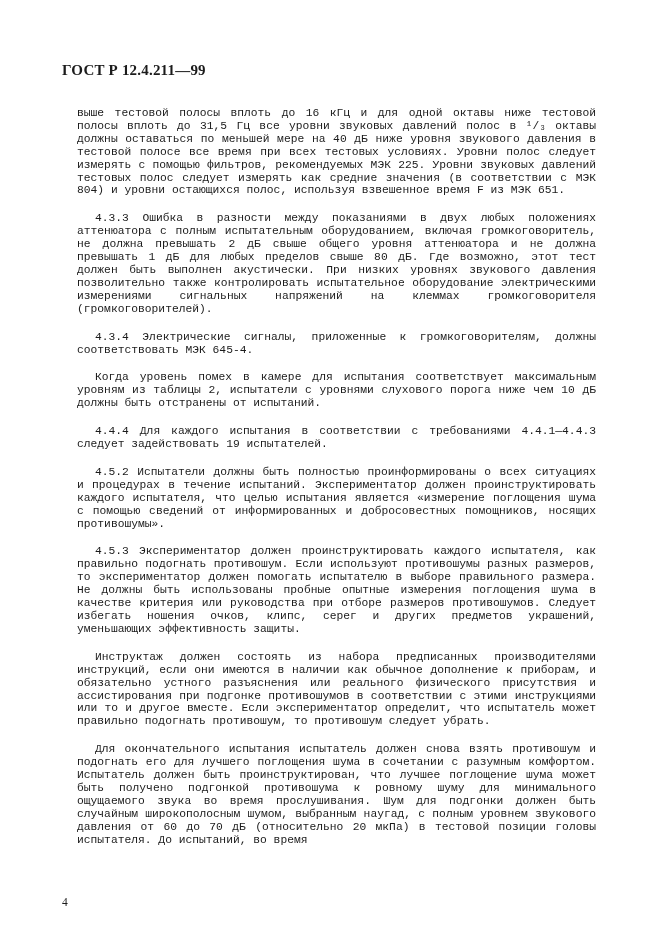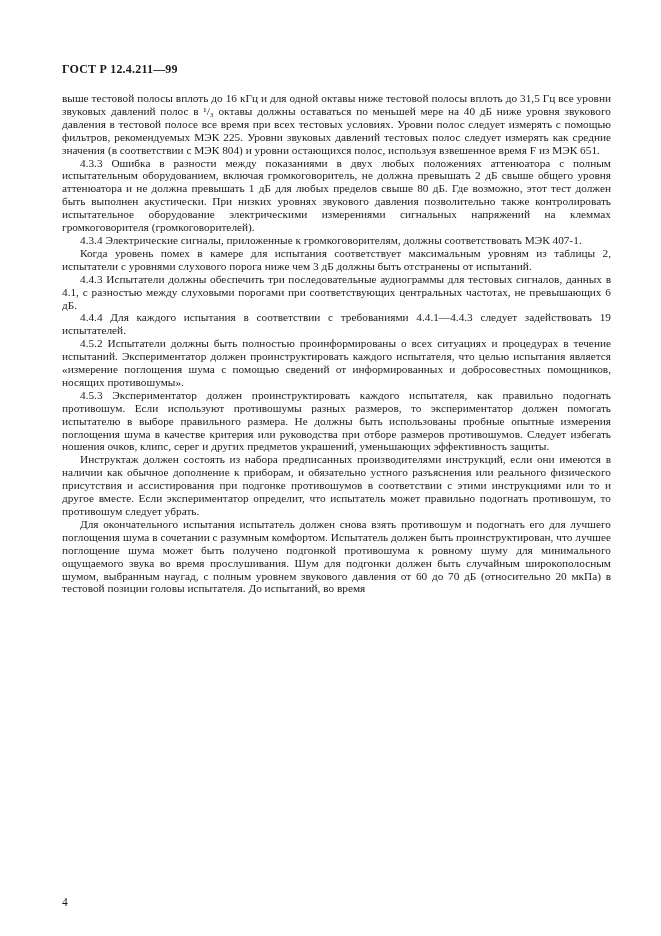--- a/index.html
+++ b/index.html
@@ -13,36 +13,37 @@
     height: 936px;
     background: #ffffff;
     font-family: "Liberation Serif", serif;
     color: #1b1b1b;
     overflow: hidden;
   }
   .doc-header {
     position: absolute;
     left: 62px;
     top: 62px;
-    font-size: 12px;
+    font-size: 15px;
     font-weight: bold;
     letter-spacing: 0.2px;
   }
   .doc-body {
     position: absolute;
     left: 62px;
     top: 92px;
     width: 549px;
     font-size: 11.3px;
     line-height: 12.9px;
     text-align: justify;
   }
   .para {
-    margin: 0;
+    margin: 15px;
     text-indent: 18px;
+    font-family: Liberation Mono, monospace;
   }
   .para.no-indent {
     text-indent: 0;
   }
   .para.bold {
     font-weight: bold;
   }
   .page-number {
     position: absolute;
     left: 62px;
@@ -52,23 +53,22 @@
 </style>
 </head>
 <body>
 
 <div class="page">
   <div class="doc-header">ГОСТ Р 12.4.211—99</div>
 
   <div class="doc-body">
       <p class="para no-indent">выше тестовой полосы вплоть до 16 кГц и для одной октавы ниже тестовой полосы вплоть до 31,5 Гц все уровни звуковых давлений полос в ¹/₃ октавы должны оставаться по меньшей мере на 40 дБ ниже уровня звукового давления в тестовой полосе все время при всех тестовых условиях. Уровни полос следует измерять с помощью фильтров, рекомендуемых МЭК 225. Уровни звуковых давлений тестовых полос следует измерять как средние значения (в соответствии с МЭК 804) и уровни остающихся полос, используя взвешенное время F из МЭК 651.</p>
       <p class="para">4.3.3 Ошибка в разности между показаниями в двух любых положениях аттенюатора с полным испытательным оборудованием, включая громкоговоритель, не должна превышать 2 дБ свыше общего уровня аттенюатора и не должна превышать 1 дБ для любых пределов свыше 80 дБ. Где возможно, этот тест должен быть выполнен акустически. При низких уровнях звукового давления позволительно также контролировать испытательное оборудование электрическими измерениями сигнальных напряжений на клеммах громкоговорителя (громкоговорителей).</p>
-      <p class="para">4.3.4 Электрические сигналы, приложенные к громкоговорителям, должны соответствовать МЭК 407-1.</p>
-      <p class="para">Когда уровень помех в камере для испытания соответствует максимальным уровням из таблицы 2, испытатели с уровнями слухового порога ниже чем 3 дБ должны быть отстранены от испытаний.</p>
-      <p class="para">4.4.3 Испытатели должны обеспечить три последовательные аудиограммы для тестовых сигналов, данных в 4.1, с разностью между слуховыми порогами при соответствующих центральных частотах, не превышающих 6 дБ.</p>
+      <p class="para">4.3.4 Электрические сигналы, приложенные к громкоговорителям, должны соответствовать МЭК 645-4.</p>
+      <p class="para">Когда уровень помех в камере для испытания соответствует максимальным уровням из таблицы 2, испытатели с уровнями слухового порога ниже чем 10 дБ должны быть отстранены от испытаний.</p>
       <p class="para">4.4.4 Для каждого испытания в соответствии с требованиями 4.4.1—4.4.3 следует задействовать 19 испытателей.</p>
       <p class="para">4.5.2 Испытатели должны быть полностью проинформированы о всех ситуациях и процедурах в течение испытаний. Экспериментатор должен проинструктировать каждого испытателя, что целью испытания является «измерение поглощения шума с помощью сведений от информированных и добросовестных помощников, носящих противошумы».</p>
       <p class="para">4.5.3 Экспериментатор должен проинструктировать каждого испытателя, как правильно подогнать противошум. Если используют противошумы разных размеров, то экспериментатор должен помогать испытателю в выборе правильного размера. Не должны быть использованы пробные опытные измерения поглощения шума в качестве критерия или руководства при отборе размеров противошумов. Следует избегать ношения очков, клипс, серег и других предметов украшений, уменьшающих эффективность защиты.</p>
       <p class="para">Инструктаж должен состоять из набора предписанных производителями инструкций, если они имеются в наличии как обычное дополнение к приборам, и обязательно устного разъяснения или реального физического присутствия и ассистирования при подгонке противошумов в соответствии с этими инструкциями или то и другое вместе. Если экспериментатор определит, что испытатель может правильно подогнать противошум, то противошум следует убрать.</p>
       <p class="para">Для окончательного испытания испытатель должен снова взять противошум и подогнать его для лучшего поглощения шума в сочетании с разумным комфортом. Испытатель должен быть проинструктирован, что лучшее поглощение шума может быть получено подгонкой противошума к ровному шуму для минимального ощущаемого звука во время прослушивания. Шум для подгонки должен быть случайным широкополосным шумом, выбранным наугад, с полным уровнем звукового давления от 60 до 70 дБ (относительно 20 мкПа) в тестовой позиции головы испытателя. До испытаний, во время</p>
     </div>
 
   <div class="page-number">4</div>
 </div>
 

